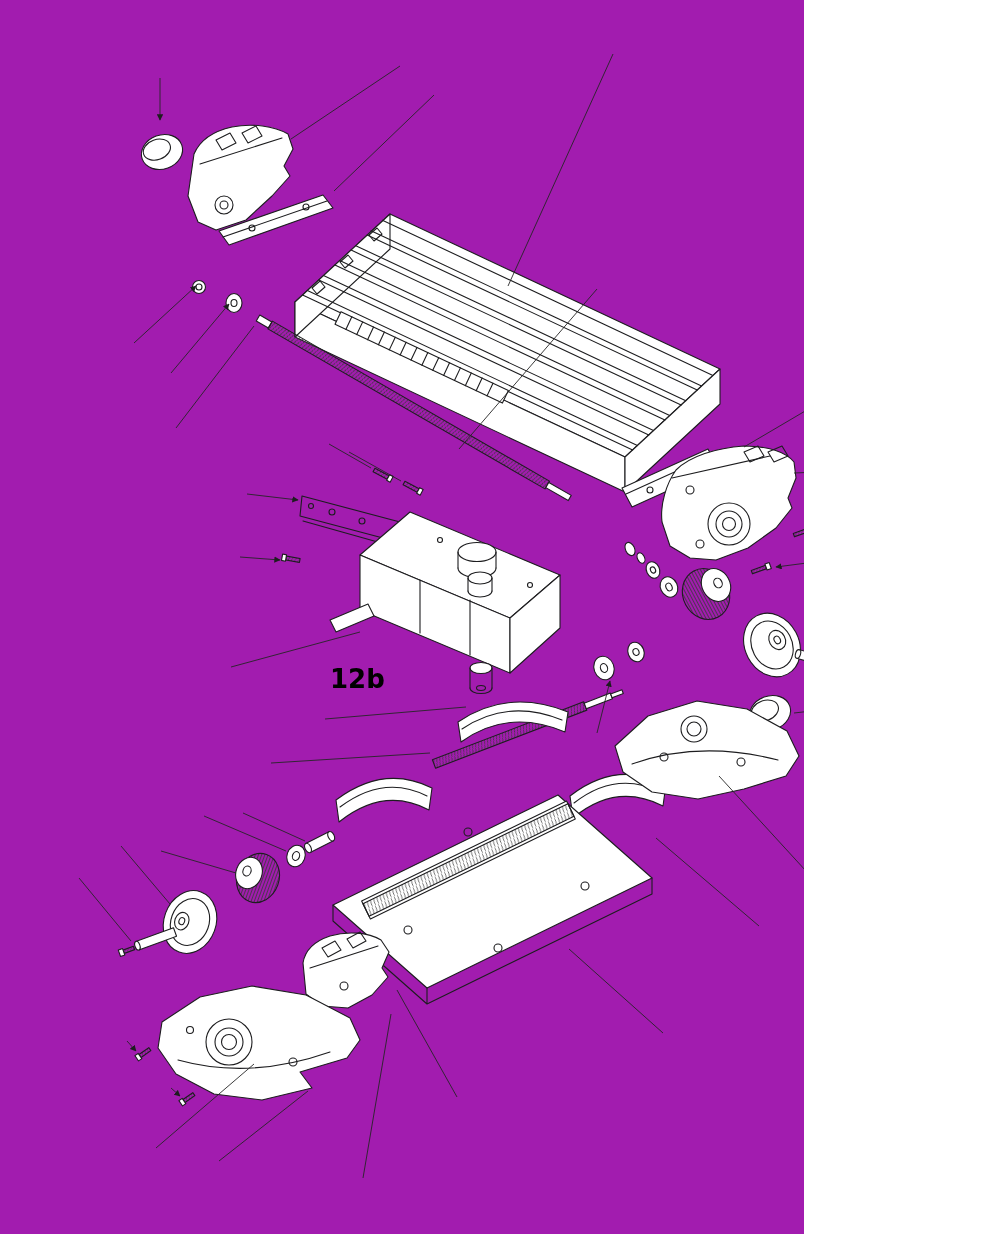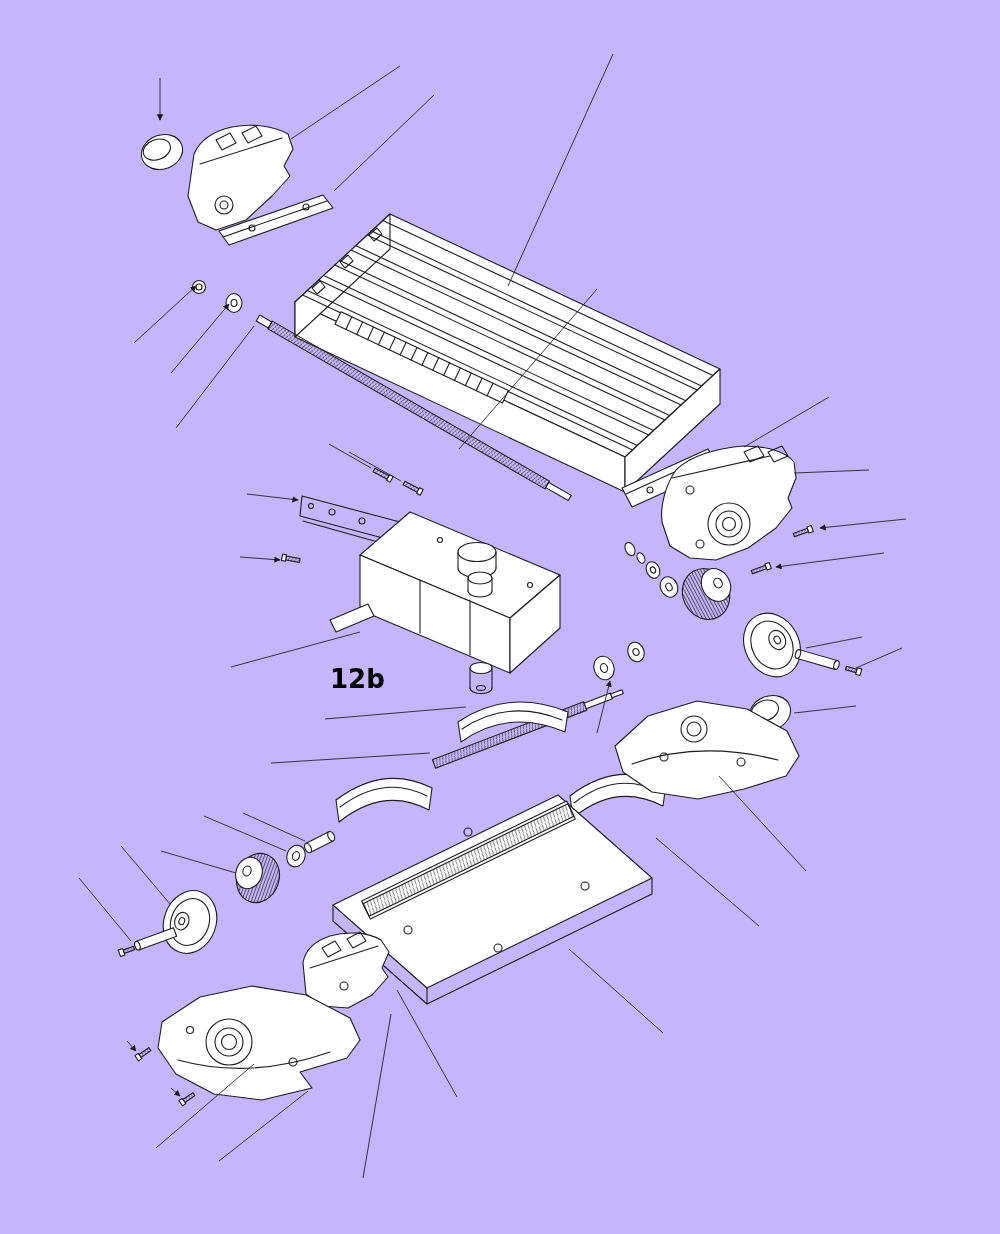--- a/index.html
+++ b/index.html
@@ -1,16 +1,16 @@
 <!DOCTYPE html>
 <html><head>
 <meta charset="utf-8">
 <style>
   html,body{margin:0;padding:0;background:#fff;}
-  .page{position:relative;width:1000px;height:1234px;background:#c4b5fd;overflow:hidden;}
+  .page{position:relative;width:804px;height:1234px;background:#a21caf;overflow:hidden;}
   svg{position:absolute;left:0;top:0;}
   text.part-label{font-family:"DejaVu Sans","Liberation Sans",sans-serif;font-weight:bold;font-size:26px;fill:#000;}
 </style>
 </head>
 <body>
 
 <div class="page">
 <svg viewBox="0 0 1000 1234" width="1000" height="1234">
   <defs>
     <pattern id="thread" width="3.2" height="10" patternUnits="userSpaceOnUse">

